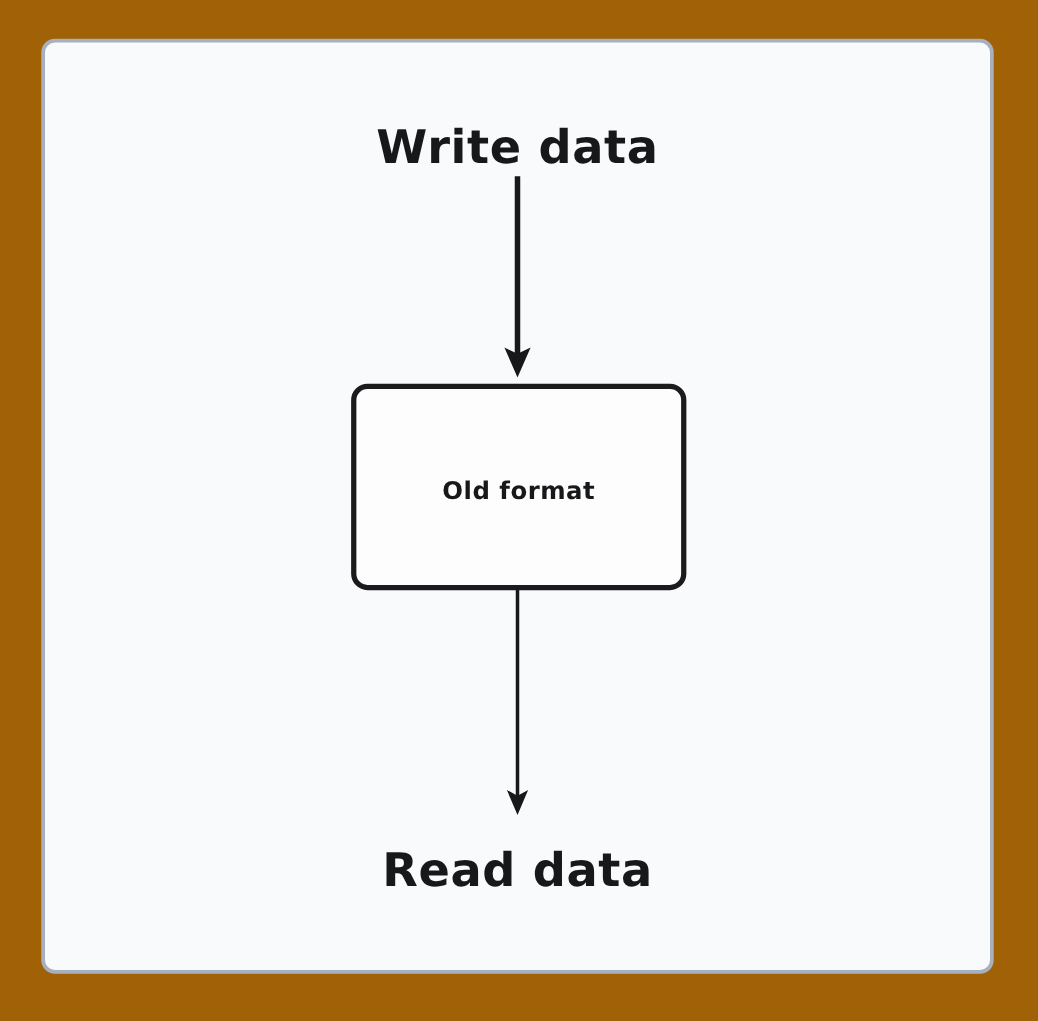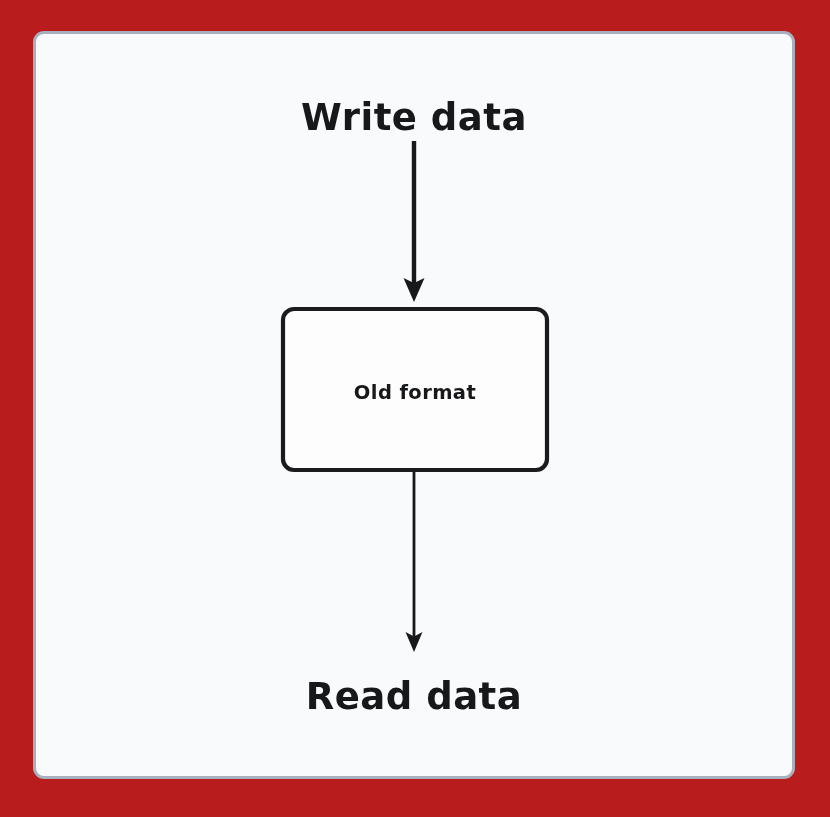--- a/index.html
+++ b/index.html
@@ -12,21 +12,21 @@
     width: 830px;
     height: 817px;
     overflow: hidden;
     font-family: "DejaVu Sans", sans-serif;
   }
 
   #diagram-root {
     position: relative;
     width: 830px;
     height: 817px;
-    background: #b91c1c;
+    background: #a16207;
   }
 
   
   .canvas-frame {
     position: absolute;
     left: 33px;
     top: 31px;
     width: 762px;
     height: 748px;
     box-sizing: border-box;

